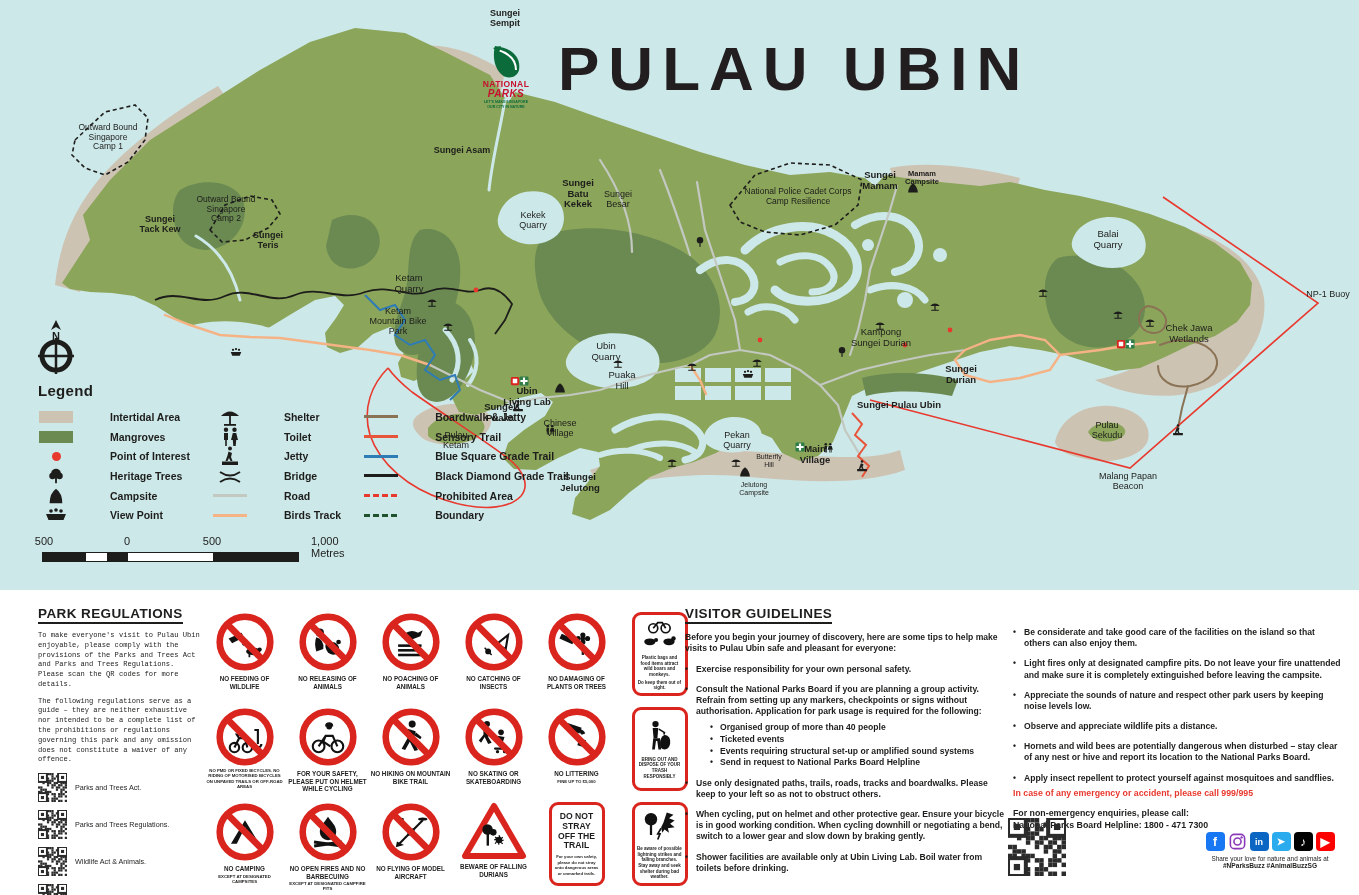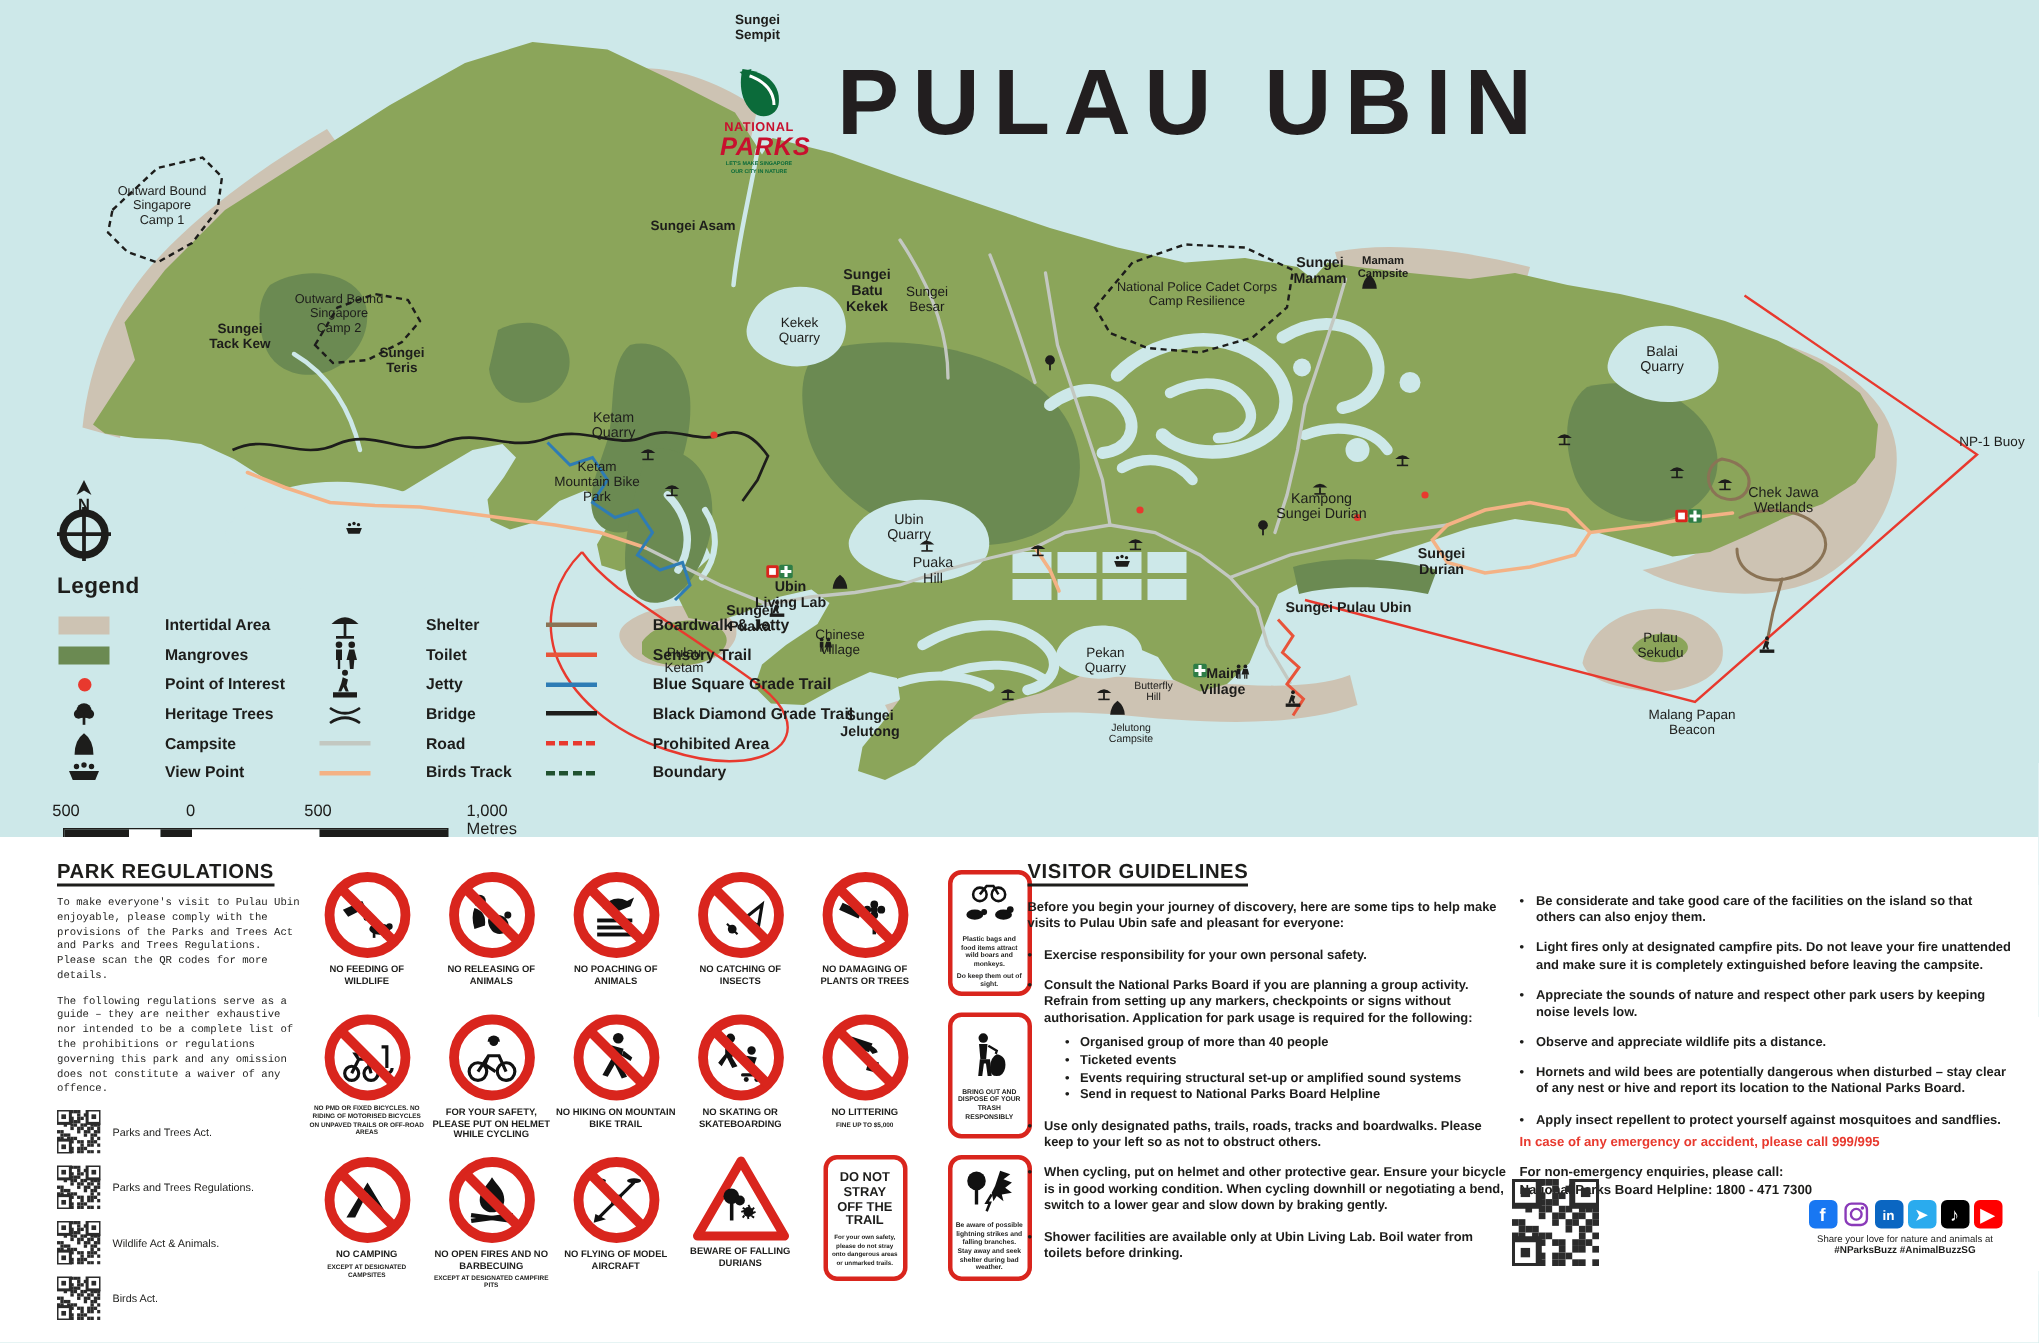--- a/index.html
+++ b/index.html
@@ -8,21 +8,21 @@
   
   #map-area{position:absolute;left:0;top:0;width:1359px;height:590px;background:#cde8e9;}
   #map-svg{position:absolute;left:0;top:0;}
   .maplabel{fill:#1d1d1b;font-family:"Liberation Sans",sans-serif;}
   .maplabel.b{font-weight:bold;}
   
   #title-wrap{position:absolute;left:480px;top:38px;display:flex;align-items:flex-start;gap:26px;}
   #np-logo{width:52px;text-align:center;margin-top:6px;}
   #np-logo .leaf{display:block;margin:0 auto;}
   #np-logo .l1{color:#c8102e;font-weight:bold;font-size:8.5px;letter-spacing:.4px;line-height:1;}
-  #np-logo .l2{color:#c8102e;font-weight:bold;font-size:17px;font-style:italic;letter-spacing:.4px;line-height:1;}
+  #np-logo .l2{color:#c8102e;font-weight:bold;font-size:10px;font-style:italic;letter-spacing:.4px;line-height:1;}
   #np-logo .tg{color:#0b6b3a;font-size:3.6px;font-weight:bold;line-height:1.2;margin-top:1px;}
   #page-title{font-size:62px;font-weight:bold;letter-spacing:9px;color:#221e1f;line-height:1;}
   
   #compass{position:absolute;left:34px;top:318px;}
   
   #legend{position:absolute;left:38px;top:382px;width:330px;}
   #legend h2{font-size:15px;margin:0 0 8px 0;letter-spacing:.3px;}
   #legend-cols{display:flex;gap:22px;}
   .legend-col{display:flex;flex-direction:column;}
   .legend-row{display:flex;align-items:center;height:19.7px;}
@@ -30,21 +30,21 @@
   .legend-label{font-size:10.5px;font-weight:bold;margin-left:8px;white-space:nowrap;padding-left:28px;}
   .sw-block{width:34px;height:12px;display:inline-block;}
   .sw-dot{width:9px;height:9px;border-radius:50%;display:inline-block;}
   .sw-line{width:34px;height:3px;display:inline-block;}
   
   #scalebar{position:absolute;left:38px;top:535px;width:330px;height:30px;}
   .sb-num{position:absolute;top:0;font-size:11px;transform:translateX(-50%);}
   #sb-bar{position:absolute;left:4px;top:17px;width:255px;height:8px;border:1px solid #1d1d1b;display:flex;}
   #sb-bar span{height:100%;}
   
-  #bottom{position:absolute;left:0;top:558px;width:1359px;height:305px;background:#ffffff;}
+  #bottom{position:absolute;left:0;top:590px;width:1359px;height:305px;background:#ffffff;}
   .sec-title{font-size:13.5px;font-weight:bold;letter-spacing:.4px;border-bottom:2px solid #1d1d1b;
              display:inline-block;padding-bottom:1px;margin:0;}
   
   #regs{position:absolute;left:38px;top:14px;width:162px;}
   #regs p{font-size:7.1px;line-height:1.38;margin:7px 0 0 0;font-family:Liberation Mono, monospace;}
   .qr-row{display:flex;align-items:center;margin-top:8px;}
   .qr-box{width:29px;height:29px;flex:none;}
   .qr-label{font-size:7.2px;margin-left:8px;}
   
   #signs{position:absolute;left:203px;top:22px;display:grid;grid-template-columns:repeat(6,83px);

